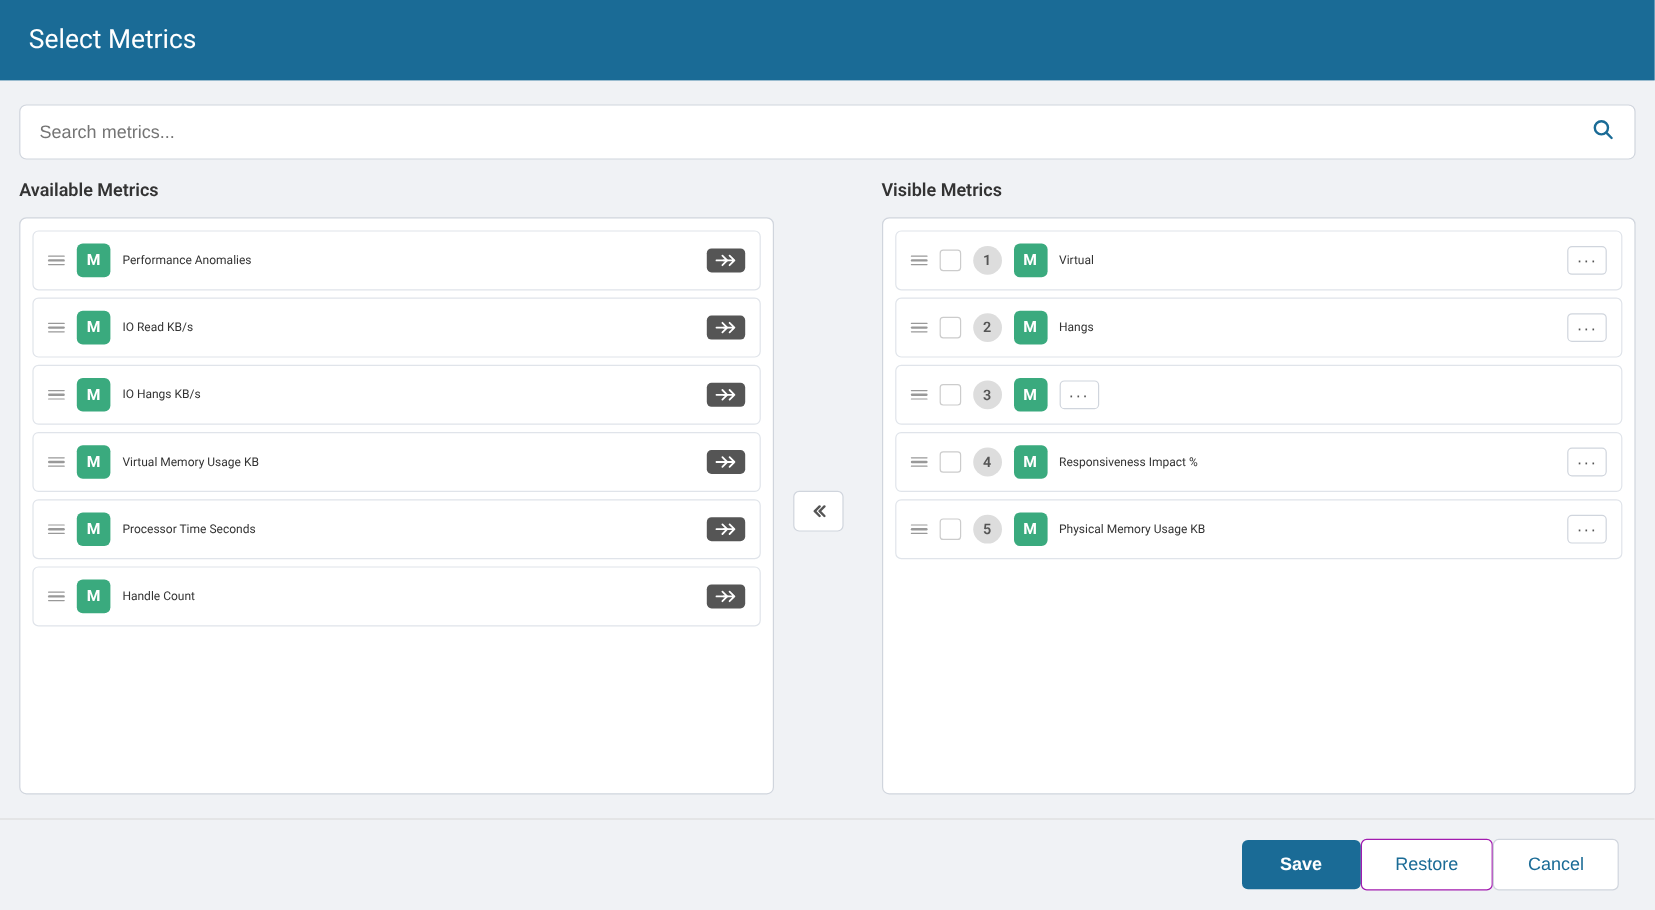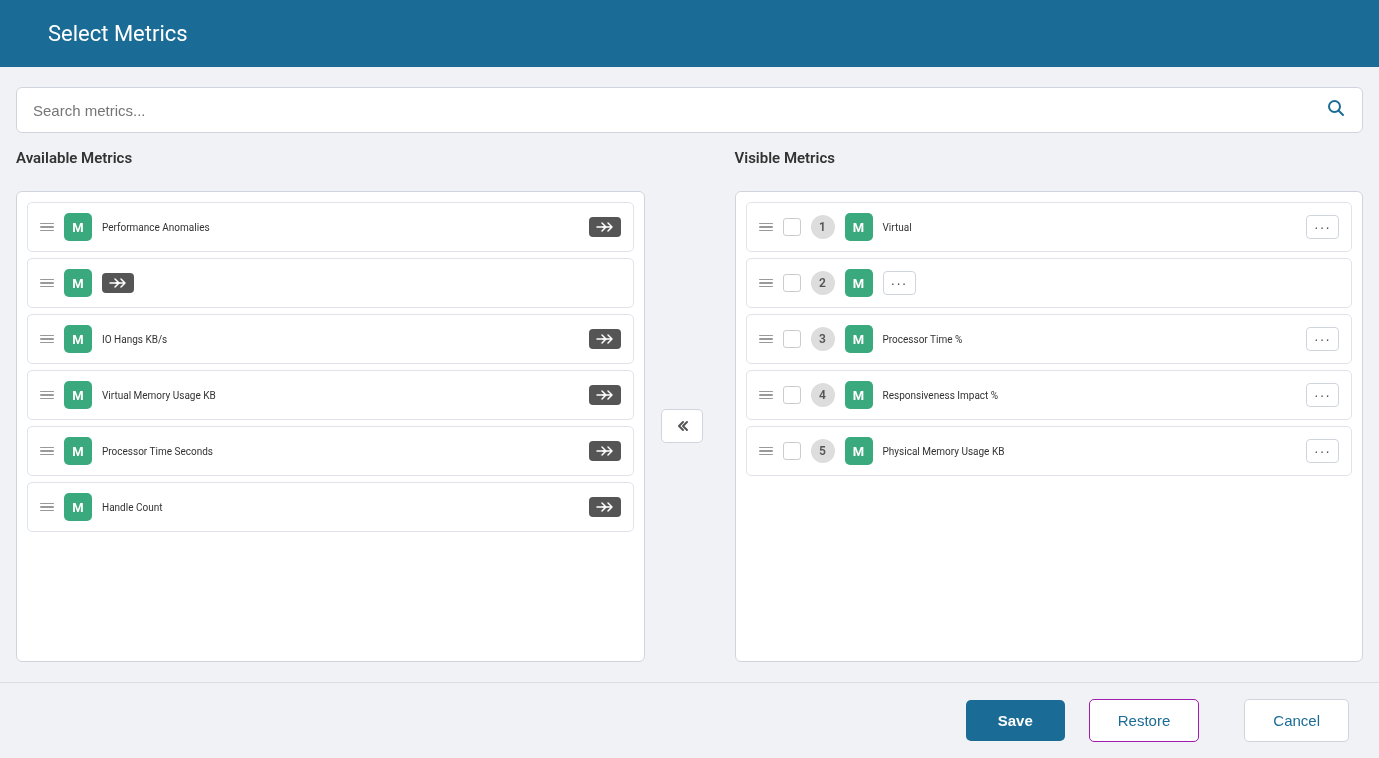--- a/index.html
+++ b/index.html
@@ -24,21 +24,20 @@
       padding: 18px 24px;
       height: 67px;
       display: flex;
       align-items: center;
     }
 
     .modal-title {
       color: white;
       font-size: 22px;
       font-weight: 400;
-      margin-left: 24px;
     }
 
     .modal-body {
       flex: 1;
       padding: 20px 16px;
       display: flex;
       flex-direction: column;
       gap: 16px;
       overflow: hidden;
     }
@@ -71,21 +70,21 @@
       display: flex;
       gap: 0;
       flex: 1;
       min-height: 0;
     }
 
     .column {
       flex: 1;
       display: flex;
       flex-direction: column;
-      gap: 20px;
+      gap: 10px;
       min-width: 0;
       justify-content: flex-end;
     }
 
     .column-title {
       font-size: 15px;
       font-weight: 600;
       color: #333;
       padding-bottom: 4px;
     }
@@ -240,21 +239,21 @@
       letter-spacing: 1px;
       display: flex;
       align-items: center;
     }
 
     .modal-footer {
       display: flex;
       justify-content: flex-end;
       align-items: center;
       padding: 16px 30px;
-      gap: 24px;
+      gap: 0;
       background: #f0f2f5;
       border-top: 1px solid #ddd;
     }
 
     .btn-save {
       background: #1a6b96;
       color: white;
       border: none;
       border-radius: 5px;
       padding: 12px 32px;
@@ -274,21 +273,20 @@
     }
 
     .btn-cancel {
       background: white;
       color: #1a6b96;
       border: 1px solid #d0d5dd;
       border-radius: 5px;
       padding: 12px 28px;
       font-size: 15px;
       cursor: pointer;
-      margin-left: 21px;
     }
   </style>
 </head>
 <body>
 
 <div class="modal">
 
   <div class="modal-header">
     <span class="modal-title">Select Metrics</span>
   </div>
@@ -325,20 +323,21 @@
         </svg>
       </button>
     </div>
             <div class="metric-item">
       <div class="drag-lines">
         <div class="drag-line"></div>
         <div class="drag-line"></div>
         <div class="drag-line"></div>
       </div>
       <div class="metric-icon">M</div>
+      <span class="metric-name">IO Read KB/s</span>
       <button class="move-right-btn">
         <svg width="18" height="12" viewBox="0 0 18 12" fill="none">
           <path d="M1 6H10M10 6L6 2M10 6L6 10" stroke="white" stroke-width="1.5" stroke-linecap="round" stroke-linejoin="round"></path>
           <path d="M7 6H16M16 6L12 2M16 6L12 10" stroke="white" stroke-width="1.5" stroke-linecap="round" stroke-linejoin="round"></path>
         </svg>
       </button>
     </div>
             <div class="metric-item">
       <div class="drag-lines">
         <div class="drag-line"></div>
@@ -428,32 +427,32 @@
     </div>
             <div class="visible-metric-item">
       <div class="drag-lines">
         <div class="drag-line"></div>
         <div class="drag-line"></div>
         <div class="drag-line"></div>
       </div>
       <input type="checkbox" class="item-checkbox" style="">
       <div class="item-number">2</div>
       <div class="metric-icon">M</div>
+      <span class="metric-name">Hangs</span>
       <button class="more-btn">···</button>
     </div>
             <div class="visible-metric-item">
       <div class="drag-lines">
         <div class="drag-line"></div>
         <div class="drag-line"></div>
         <div class="drag-line"></div>
       </div>
       <input type="checkbox" class="item-checkbox" style="">
       <div class="item-number">3</div>
       <div class="metric-icon">M</div>
-      <span class="metric-name">Processor Time %</span>
       <button class="more-btn">···</button>
     </div>
             <div class="visible-metric-item">
       <div class="drag-lines">
         <div class="drag-line"></div>
         <div class="drag-line"></div>
         <div class="drag-line"></div>
       </div>
       <input type="checkbox" class="item-checkbox" style="">
       <div class="item-number">4</div>

